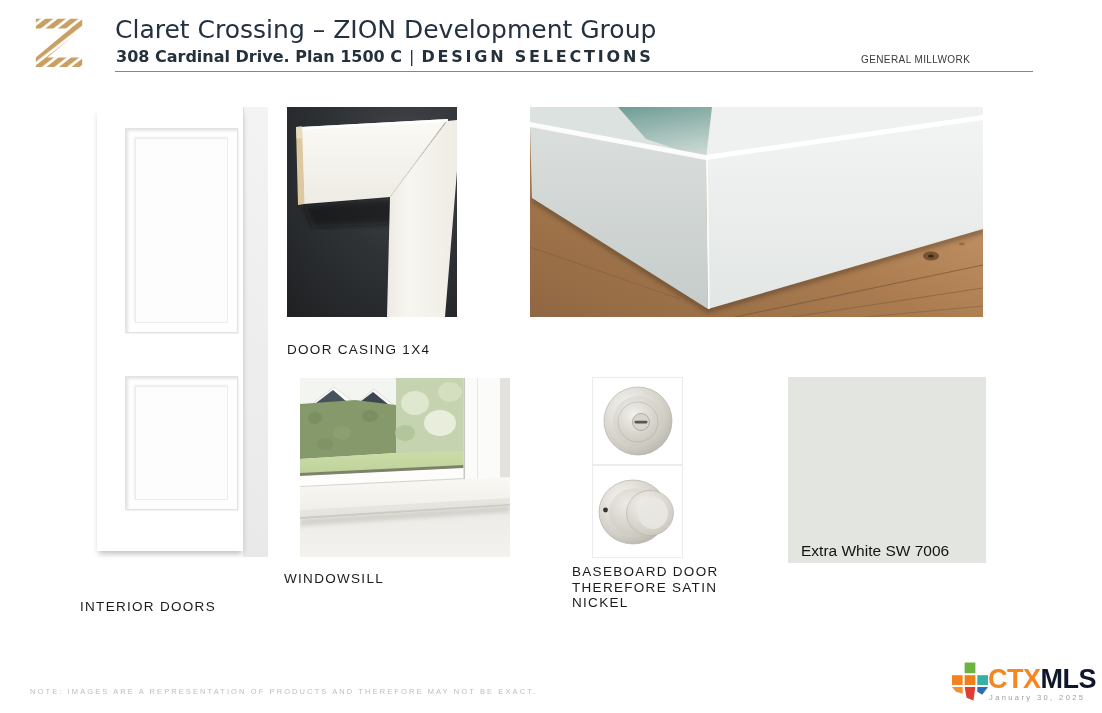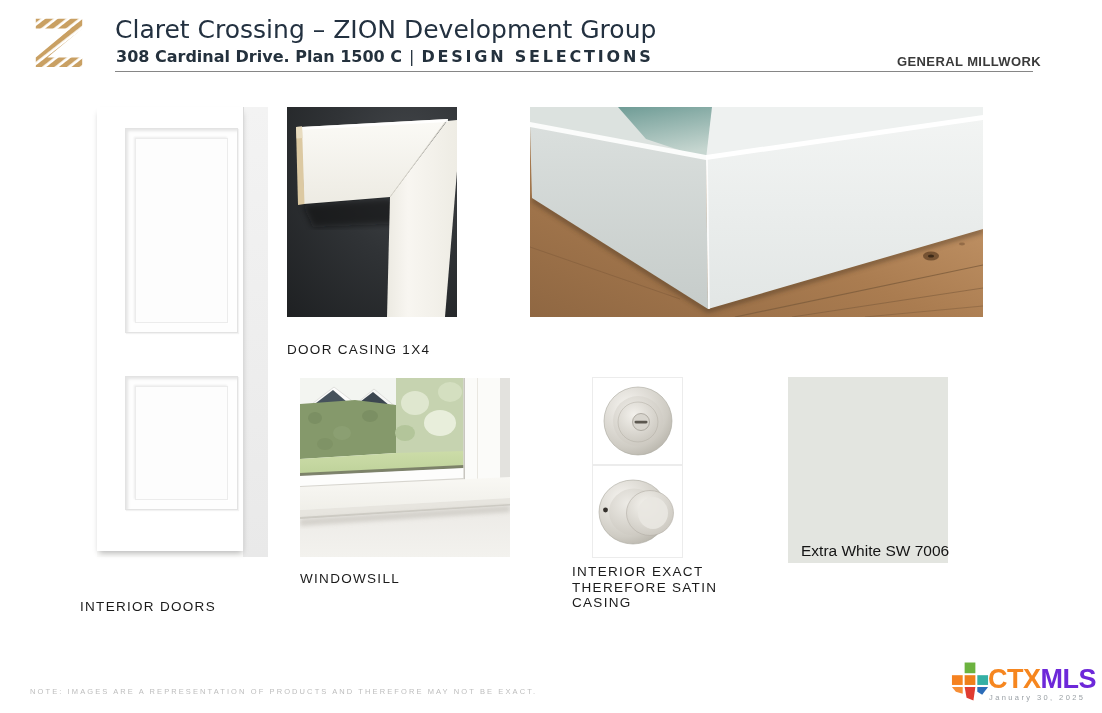--- a/index.html
+++ b/index.html
@@ -7,22 +7,22 @@
         font-family:"Liberation Sans",sans-serif;}
 
   
   .brand-logo{position:absolute;left:30px;top:10px;width:58px;height:62px;}
   .page-title{position:absolute;left:115px;top:15px;font-family:"DejaVu Sans",sans-serif;
               font-size:25px;color:#233140;white-space:nowrap;}
   .subtitle{position:absolute;left:116px;top:47px;font-family:"DejaVu Sans",sans-serif;
             font-size:16px;font-weight:700;color:#24313d;white-space:nowrap;}
   .subtitle .divider{font-weight:400;margin:0 7px;color:#24313d;}
   .subtitle .section{letter-spacing:2.8px;}
-  .category{position:absolute;left:897px;top:54px;font-size:13px;letter-spacing:.4px;
-            color:#3a3a3a;white-space:nowrap;font-weight:bold;}
+  .category{position:absolute;left:861px;top:54px;font-size:10px;letter-spacing:.4px;
+            color:#3a3a3a;white-space:nowrap;}
   .header-rule{position:absolute;left:115px;top:71px;width:918px;height:1px;background:#868686;}
 
   
   .sel-label{position:absolute;font-size:13.5px;letter-spacing:1.3px;color:#1b1b1b;
              text-align:left;line-height:15.5px;}
 
   
   .tile-door{position:absolute;left:97px;top:107px;width:171px;height:450px;background:#fbfbfa;}
   .tile-door .photo-bg-strip{position:absolute;left:146px;top:0;width:25px;height:450px;
       background:linear-gradient(180deg,#f3f3f3,#e9e9e9);}
@@ -40,31 +40,31 @@
   .tile{position:absolute;}
   .tile svg{display:block;}
 
   
   .tile-hw{position:absolute;left:592px;top:377px;width:91px;height:181px;}
   .hw-cell{position:absolute;left:0;width:91px;background:#fff;border:1px solid #ececec;box-sizing:border-box;}
   .hw-cell.one{top:0;height:88px;}
   .hw-cell.two{top:88px;height:93px;}
 
   
-  .tile-paint{position:absolute;left:788px;top:377px;width:160px;height:186px;background:#e3e5e0;}
+  .tile-paint{position:absolute;left:788px;top:377px;width:198px;height:186px;background:#e3e5e0;}
   .paint-name{position:absolute;left:13px;bottom:3px;font-size:15.5px;color:#141414;white-space:nowrap;}
 
   
   .note{position:absolute;left:30px;top:687px;font-size:7.5px;letter-spacing:2.1px;color:#bdbdbd;
         white-space:nowrap;text-align:center;}
   .mls-icon{position:absolute;left:950px;top:661px;width:40px;height:44px;}
   .mls-wordmark{position:absolute;left:988px;top:666px;font-size:27px;font-weight:bold;
         letter-spacing:-.5px;line-height:27px;white-space:nowrap;}
   .mls-wordmark .ctx{color:#F6861F;text-align:right;}
-  .mls-wordmark .mls{color:#6d28d9;}
+  .mls-wordmark .mls{color:#0f172a;}
   .mls-date{position:absolute;left:989px;top:693px;font-size:7.5px;letter-spacing:2.4px;color:#9ba1a6;
         white-space:nowrap;}
 </style>
 </head>
 <body>
 
 <div id="page">
 
   <div class="brand-logo">
     <svg width="58" height="62" viewBox="0 0 60 62">
@@ -217,21 +217,21 @@
       <rect x="163.5" y="0" width="1.5" height="103" fill="#c8c6c0"></rect>
       <rect x="177" y="0" width="1" height="101" fill="#e9e7e1"></rect>
       <rect x="200" y="0" width="10" height="101" fill="#e3e2de"></rect>
       <polygon points="0,109 210,99 210,120 0,132" fill="url(#st)"></polygon>
       <polygon points="0,132 210,120 210,127 0,140" fill="#e7e5df"></polygon>
       <polygon points="0,139 210,126 210,128 0,141.5" fill="#d0cec7"></polygon>
       <polygon points="0,141 210,127.5 210,179 0,179" fill="url(#wl)"></polygon>
       <polygon points="0,141 210,127.5 210,134 0,148" fill="#bdbab2" opacity="0.55" filter="url(#bw)"></polygon>
     </svg>
   </div>
-  <div class="sel-label" style="left:300px;top:571px;width:210px;">WINDOWSILL</div>
+  <div class="sel-label" style="left:284px;top:571px;width:210px;">WINDOWSILL</div>
 
   <div class="tile-hw">
     <div class="hw-cell one">
       <svg width="89" height="86" viewBox="0 0 89 86">
         <defs>
           <radialGradient id="n1" cx="0.35" cy="0.3" r="0.9">
             <stop offset="0" stop-color="#f6f4f0"></stop>
               <stop offset="0.65" stop-color="#cfccc4"></stop>
             <stop offset="1" stop-color="#aaa69c"></stop>
           </radialGradient>
@@ -255,23 +255,23 @@
       <svg width="89" height="91" viewBox="0 0 89 91">
         <ellipse cx="40" cy="46" rx="34" ry="32" fill="url(#n1)" stroke="#aaa79e" stroke-width="0.6"></ellipse>
         <ellipse cx="41" cy="46" rx="25" ry="23.5" fill="url(#n2)"></ellipse>
         <ellipse cx="57" cy="47" rx="23.5" ry="22.5" fill="url(#n3)" stroke="#b3afa6" stroke-width="0.6"></ellipse>
         <ellipse cx="60" cy="47" rx="15" ry="16" fill="#e9e7e1" opacity="0.9"></ellipse>
         <circle cx="12.5" cy="44" r="2.4" fill="#34302b"></circle>
       </svg>
     </div>
   </div>
   <div class="sel-label" style="left:572px;top:564px;width:150px;">
-    <div>INTERIOR EXACT</div>
+    <div>BASEBOARD DOOR</div>
     <div>THEREFORE SATIN</div>
-    <div>CASING</div>
+    <div>NICKEL</div>
   </div>
 
   <div class="tile-paint">
     <div class="paint-name">Extra White SW 7006</div>
   </div>
 
   <div class="note">NOTE: IMAGES ARE A REPRESENTATION OF PRODUCTS AND THEREFORE MAY NOT BE EXACT.</div>
 
   <div class="mls-icon">
     <svg width="40" height="44" viewBox="0 0 41 44">

